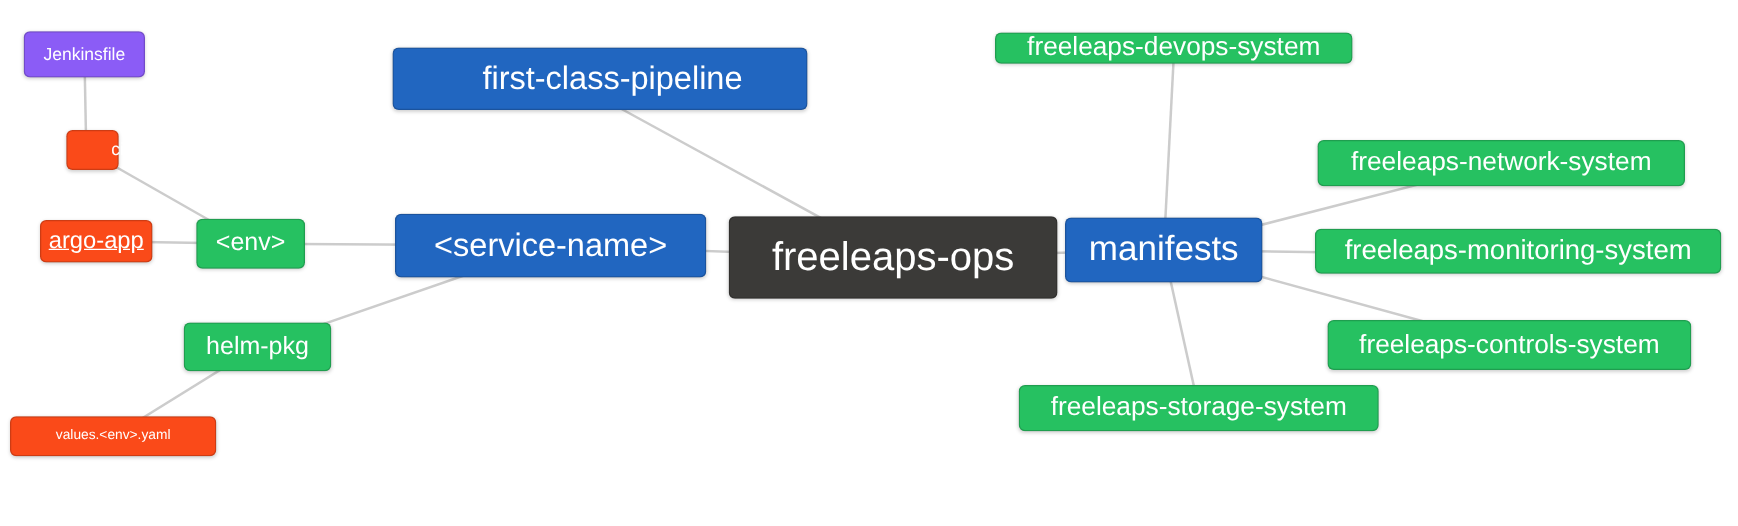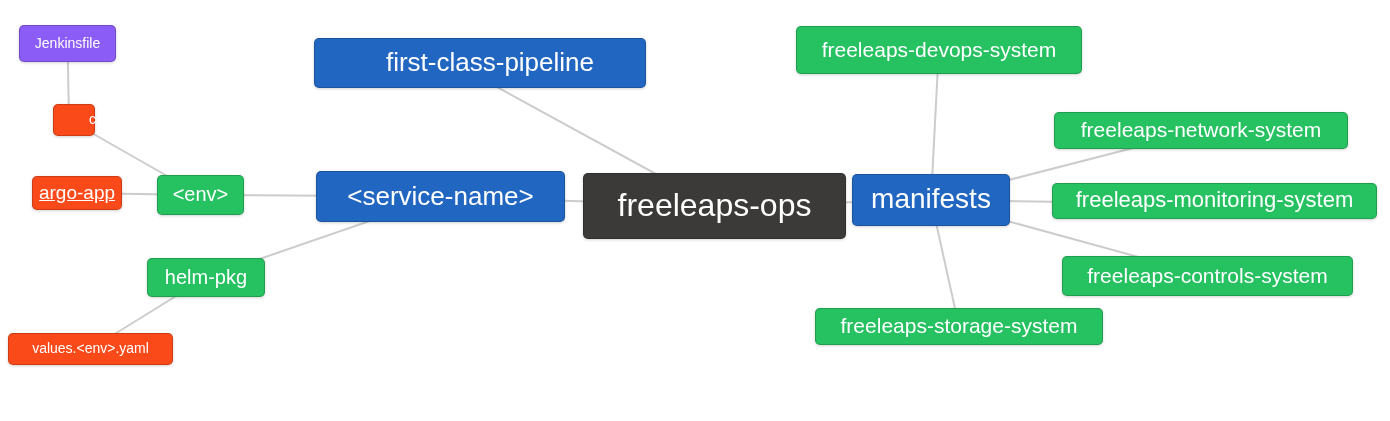--- a/index.html
+++ b/index.html
@@ -79,35 +79,35 @@
       </div>
       <div class="node" style="left: 314px; top: 38px; width: 332px; height: 50px; background: rgb(33, 102, 192); font-size: 26px; padding-left: 20px;">
         <span>first-class-pipeline</span>
       </div>
       <div class="node" style="left: 583px; top: 173px; width: 263px; height: 66px; background: rgb(59, 58, 56); font-size: 32px;">
         <span>freeleaps-ops</span>
       </div>
       <div class="node" style="left: 852px; top: 174px; width: 158px; height: 52px; background: rgb(33, 102, 192); font-size: 28px;">
         <span>manifests</span>
       </div>
-      <div class="node" style="left: 796px; top: 26px; width: 286px; height: 48px; background: rgb(38, 193, 97); font-size: 21px;">
+      <div class="node" style="left: 796px; top: 26px; width: 286px; height: 25px; background: rgb(38, 193, 97); font-size: 21px;">
         <span>freeleaps-devops-system</span>
       </div>
       <div class="node" style="left: 1054px; top: 112px; width: 294px; height: 37px; background: rgb(38, 193, 97); font-size: 21px;">
         <span>freeleaps-network-system</span>
       </div>
       <div class="node" style="left: 1052px; top: 183px; width: 325px; height: 36px; background: rgb(38, 193, 97); font-size: 22px;">
         <span>freeleaps-monitoring-system</span>
       </div>
       <div class="node" style="left: 1062px; top: 256px; width: 291px; height: 40px; background: rgb(38, 193, 97); font-size: 21px;">
         <span>freeleaps-controls-system</span>
       </div>
       <div class="node" style="left: 815px; top: 308px; width: 288px; height: 37px; background: rgb(38, 193, 97); font-size: 21px;">
         <span>freeleaps-storage-system</span>
       </div>
       <div class="node" style="left: 147px; top: 258px; width: 118px; height: 39px; background: rgb(38, 193, 97); font-size: 20px; text-align: right;">
         <span>helm-pkg</span>
       </div>
-      <div class="node" style="left: 8px; top: 333px; width: 165px; height: 32px; background: rgb(250, 74, 25); font-size: 14px;">
+      <div class="node" style="left: 8px; top: 333px; width: 165px; height: 32px; background: rgb(250, 74, 25); font-size: 11px;">
         <span>values.&lt;env&gt;.yaml</span>
       </div>
     </div>
 </div>
 
 </body></html>

